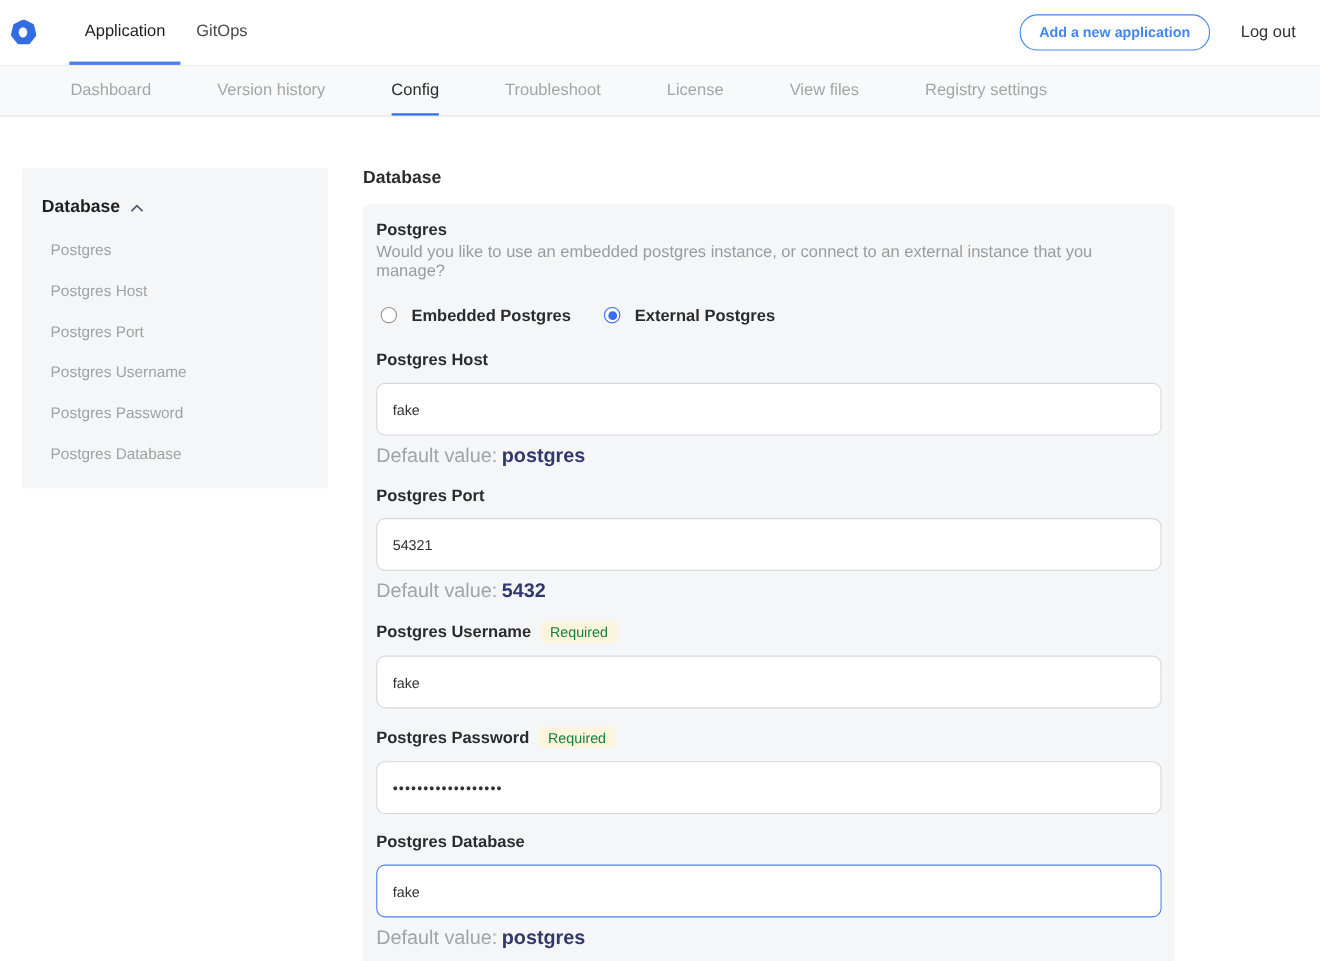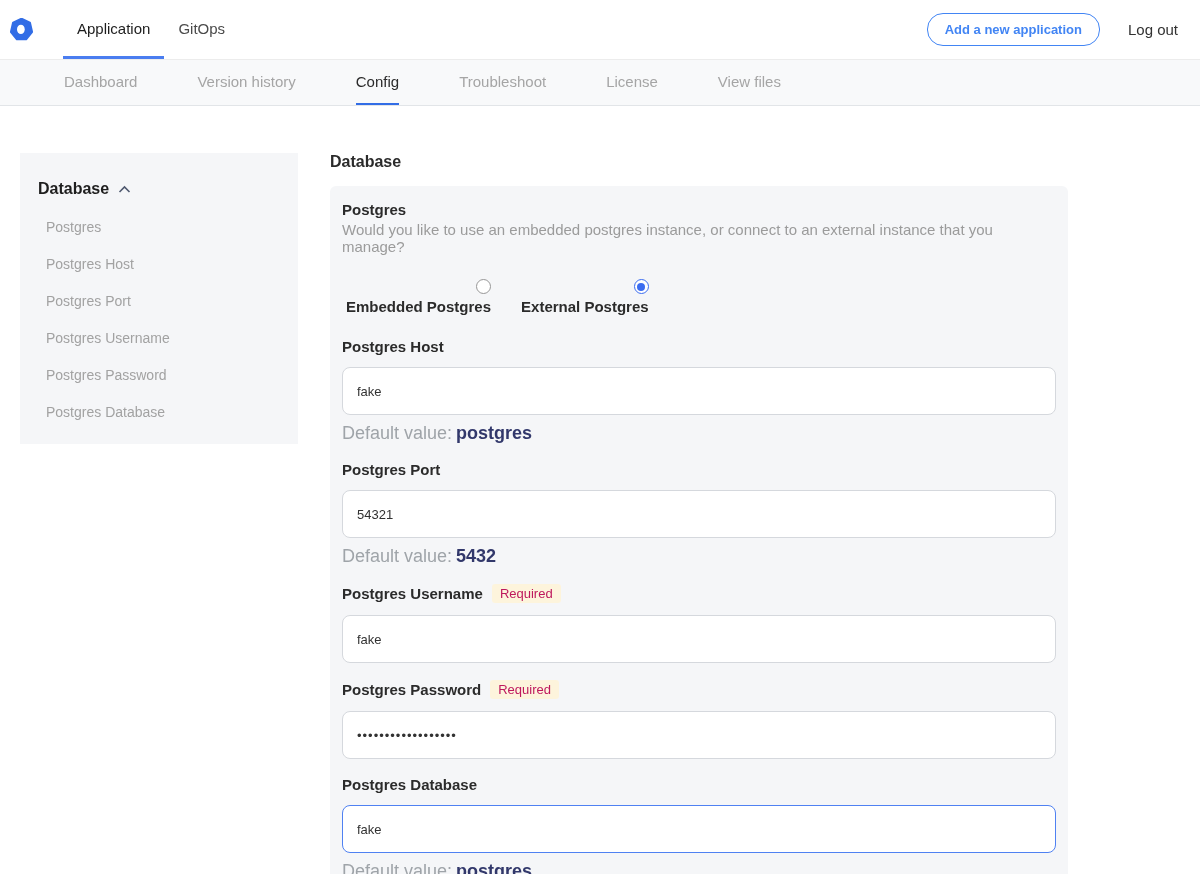--- a/index.html
+++ b/index.html
@@ -40,32 +40,32 @@
                   cursor:pointer; }
 
   .main { margin-left:32px; width:738px; }
   .section-title { font-size:16px; font-weight:bold; color:#2b2b2b; margin-bottom:15px; }
 
   .card { background:#f5f6f8; border-radius:6px; padding:15px 12px 17px 12px; }
   .group-name { font-size:15px; font-weight:bold; color:#2b2b2b; }
   .group-desc { font-size:15px; color:#9b9b9b; margin-top:3px; }
 
   .radio-row { display:flex; align-items:center; gap:30px; margin:24px 0 23px 4px; }
-  .radio-option { display:flex; align-items:flex-end; gap:4px; cursor:pointer;flex-direction:column; }
+  .radio-option { display:flex; align-items:flex-start; gap:13px; cursor:pointer; }
   .radio-circle { width:15px; height:15px; border:1px solid #979797; border-radius:50%;
                   background:#fff; position:relative; flex:none; }
   .radio-circle.checked { border-color:#3b6cf0; }
   .radio-circle.checked::after { content:""; position:absolute; inset:2.5px;
                   background:#3b6cf0; border-radius:50%; }
   .radio-label { font-size:15px; font-weight:bold; color:#2b2b2b; }
 
   .field { margin-top:17px; }
   .field-label-row { display:flex; align-items:center; gap:9px; }
   .field-label { font-size:15px; font-weight:bold; color:#2b2b2b; }
-  .required-badge { font-size:13px; color:#be185d; background:#fdf4dc;
+  .required-badge { font-size:13px; color:#15803d; background:#fdf4dc;
                     padding:2px 8px; border-radius:3px; }
   .text-input { display:block; width:100%; height:48px; margin-top:12px;
                 border:1px solid #d5d8dd; border-radius:8px; background:#fff;
                 padding:0 14px; font-size:13px; color:#323232;
                 font-family:"Liberation Sans", sans-serif; outline:none; }
   .text-input.focused { border-color:#4f81f2; }
   .helper { margin-top:8px; font-size:18px; color:#9fa4a9; }
   .helper .default-val { font-weight:bold; color:#32386b; margin-left:4px; }
 
   .save-btn { margin:44px 0 0 0; background:#3a5dde; color:#fff; border:none;
@@ -96,20 +96,21 @@
   </div>
 </div>
 
 <div class="subnav">
   <div class="subnav-tab">Dashboard</div>
   <div class="subnav-tab">Version history</div>
   <div class="subnav-tab active">Config</div>
   <div class="subnav-tab">Troubleshoot</div>
   <div class="subnav-tab">License</div>
   <div class="subnav-tab">View files</div>
+  <div class="subnav-tab">Registry settings</div>
 </div>
 
 <div class="content">
 
   <div class="sidebar">
     <div class="sidebar-title">
       <span>Database</span>
       <svg width="13" height="9" viewBox="0 0 13 9">
         <polyline points="1.5,7 6.5,2 11.5,7" fill="none" stroke="#4f596f" stroke-width="1.6"></polyline>
       </svg>

